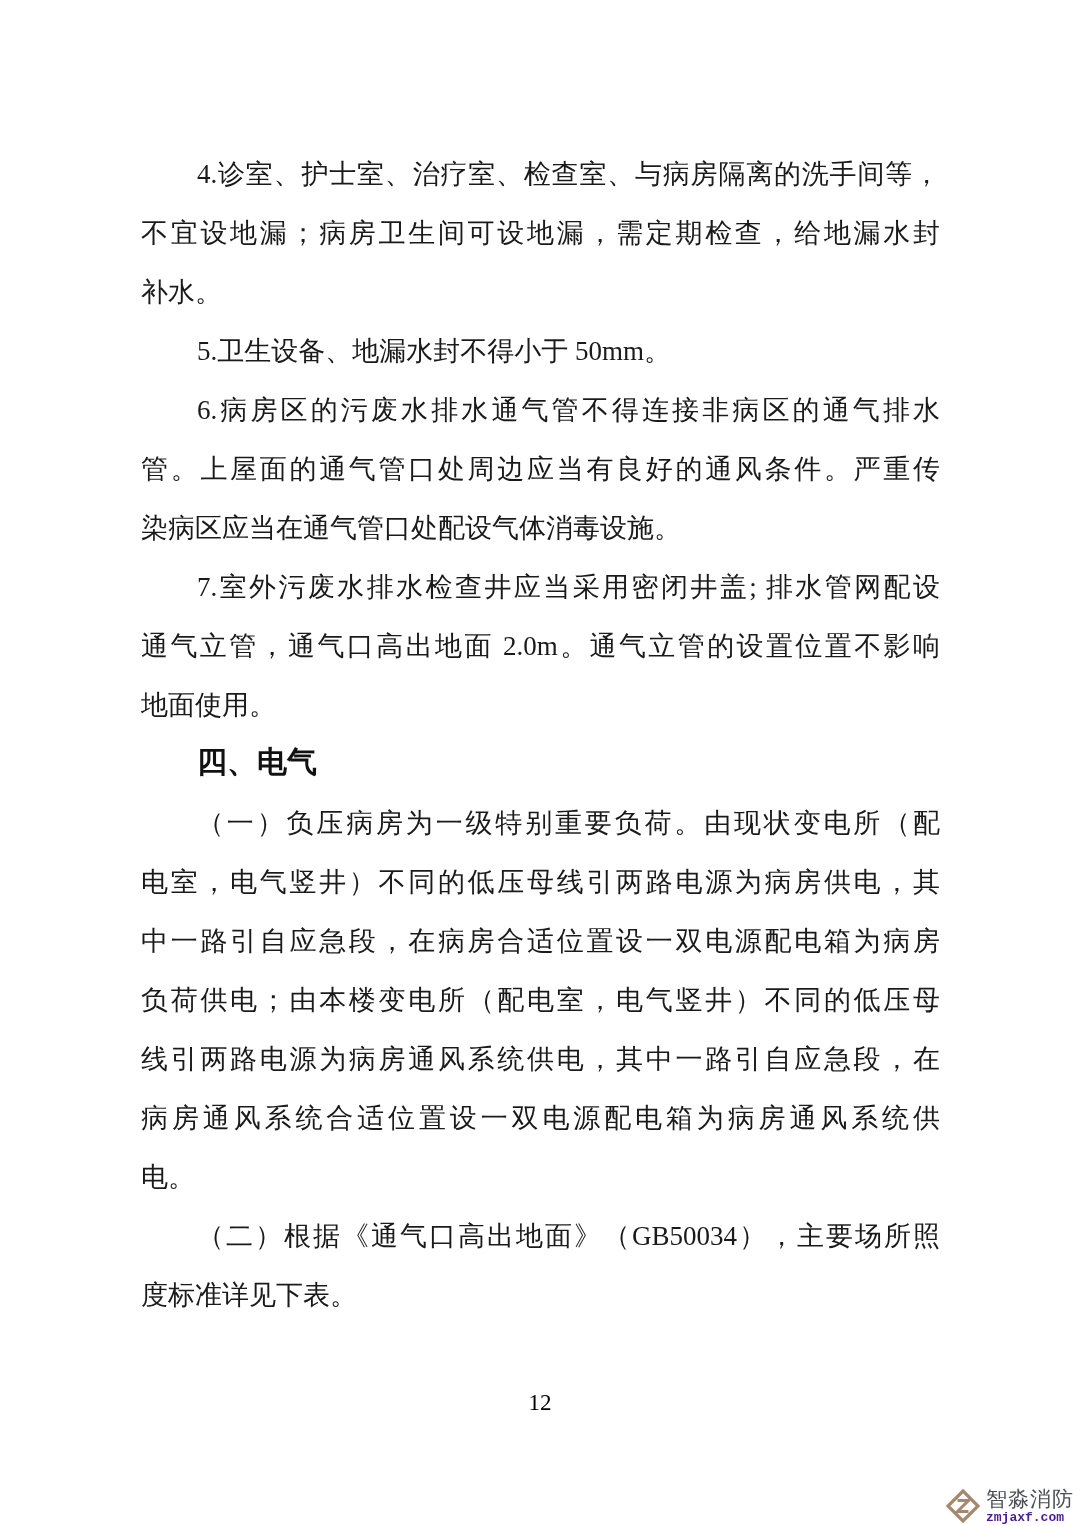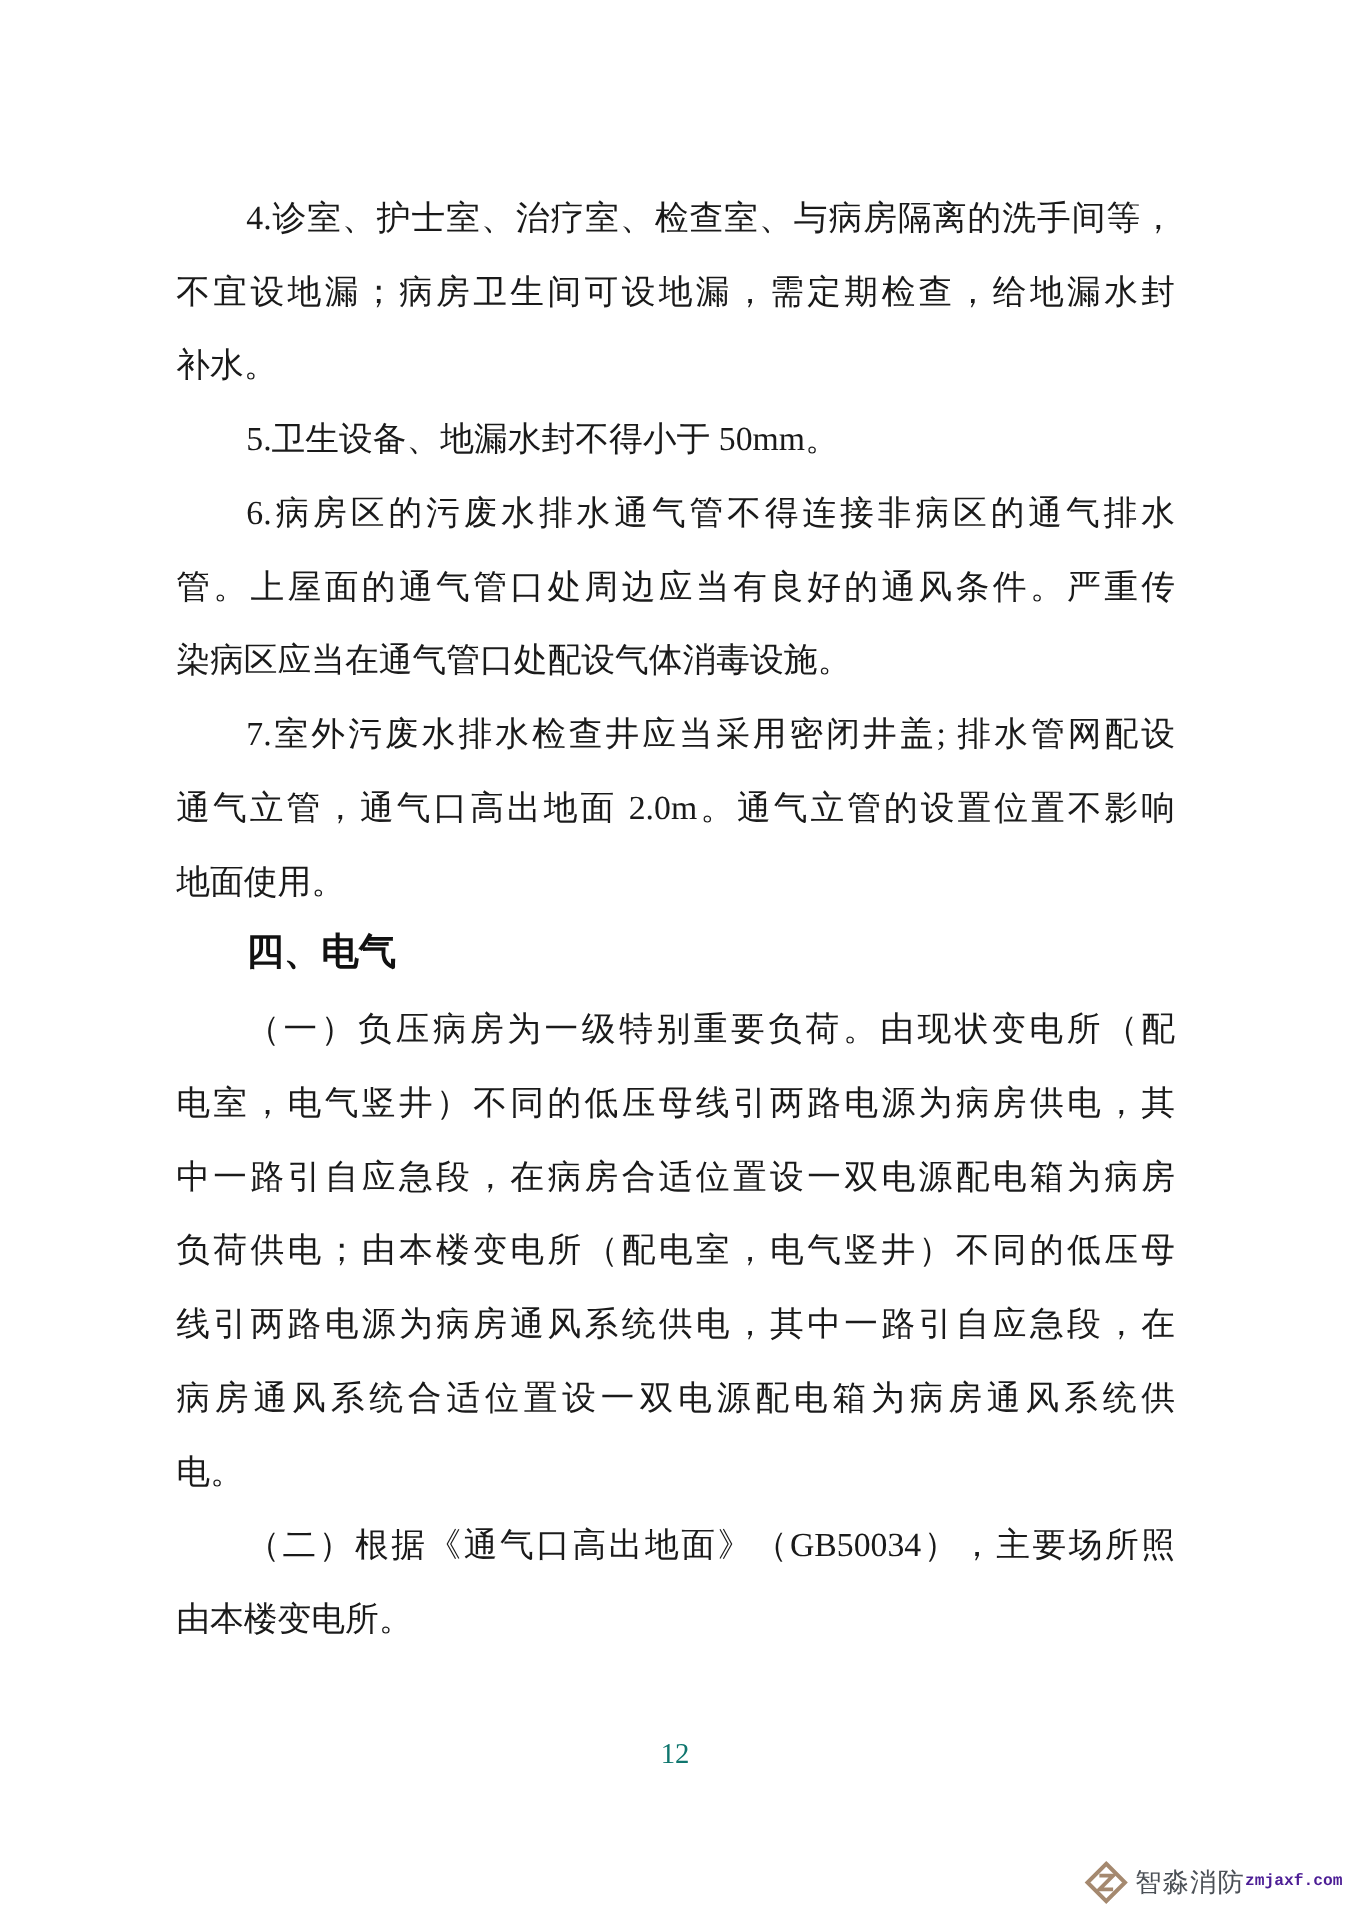--- a/index.html
+++ b/index.html
@@ -40,32 +40,32 @@
     line-height: 59px;
     text-indent: 56px;
   }
   .page-number {
     position: absolute;
     top: 1390px;
     left: 0;
     width: 100%;
     text-align: center;
     font-size: 23px;
-    color: #0f766e;
+    color: #000000;
   }
   .watermark {
     position: absolute;
     right: 6px;
     bottom: 2px;
     display: flex;
     align-items: center;
     gap: 5px;
   }
   .wm-icon { display: block; }
-  .wm-text { display: flex; line-height: 1; justify-content: space-between; }
+  .wm-text { display: flex; flex-direction: column; line-height: 1; justify-content: space-between; }
   .wm-brand {
     font-family: "Liberation Sans", "DejaVu Sans", sans-serif;
     font-size: 21px;
     color: #4a4f55;
     letter-spacing: 1px;
   }
   .wm-domain {
     font-family: Liberation Mono, monospace;
     font-size: 13px;
     font-weight: bold;
@@ -107,21 +107,21 @@
     <div class="line">电室，电气竖井）不同的低压母线引两路电源为病房供电，其</div>
     <div class="line">中一路引自应急段，在病房合适位置设一双电源配电箱为病房</div>
     <div class="line">负荷供电；由本楼变电所（配电室，电气竖井）不同的低压母</div>
     <div class="line">线引两路电源为病房通风系统供电，其中一路引自应急段，在</div>
     <div class="line">病房通风系统合适位置设一双电源配电箱为病房通风系统供</div>
     <div class="line last">电。</div>
   </div>
 
   <div class="para">
     <div class="line first">（二）根据《通气口高出地面》（GB50034），主要场所照</div>
-    <div class="line last">由本楼变电所。</div>
+    <div class="line last">度标准详见下表。</div>
   </div>
 
 </div>
 
 <div class="page-number">12</div>
 
 <div class="watermark">
   <svg class="wm-icon" width="36" height="36" viewBox="0 0 36 36">
     <polygon points="18,3 33,18 18,33 3,18" fill="none" stroke="#a5896f" stroke-width="3.2"></polygon>
     <path d="M12.5 12.5 H23.5 L12.5 23.5 H23.5" fill="none" stroke="#a5896f" stroke-width="3"></path>

